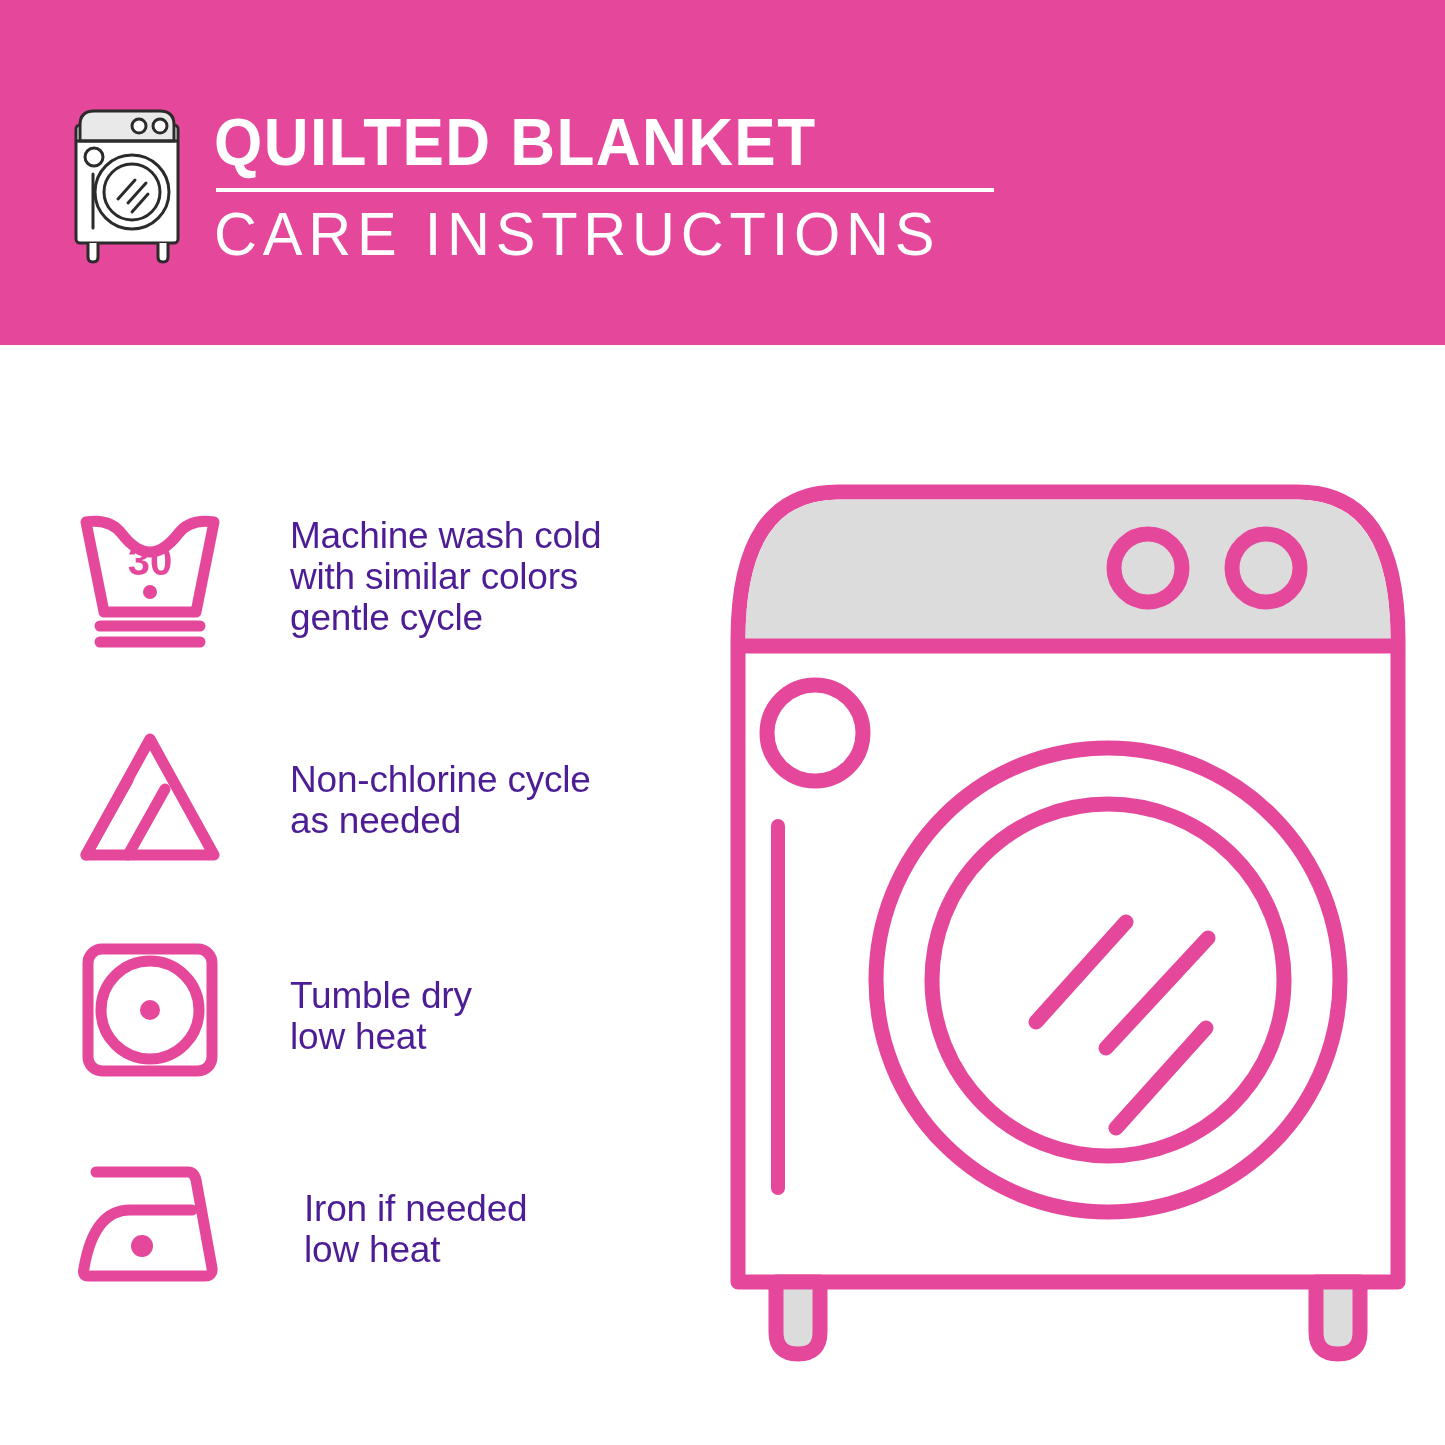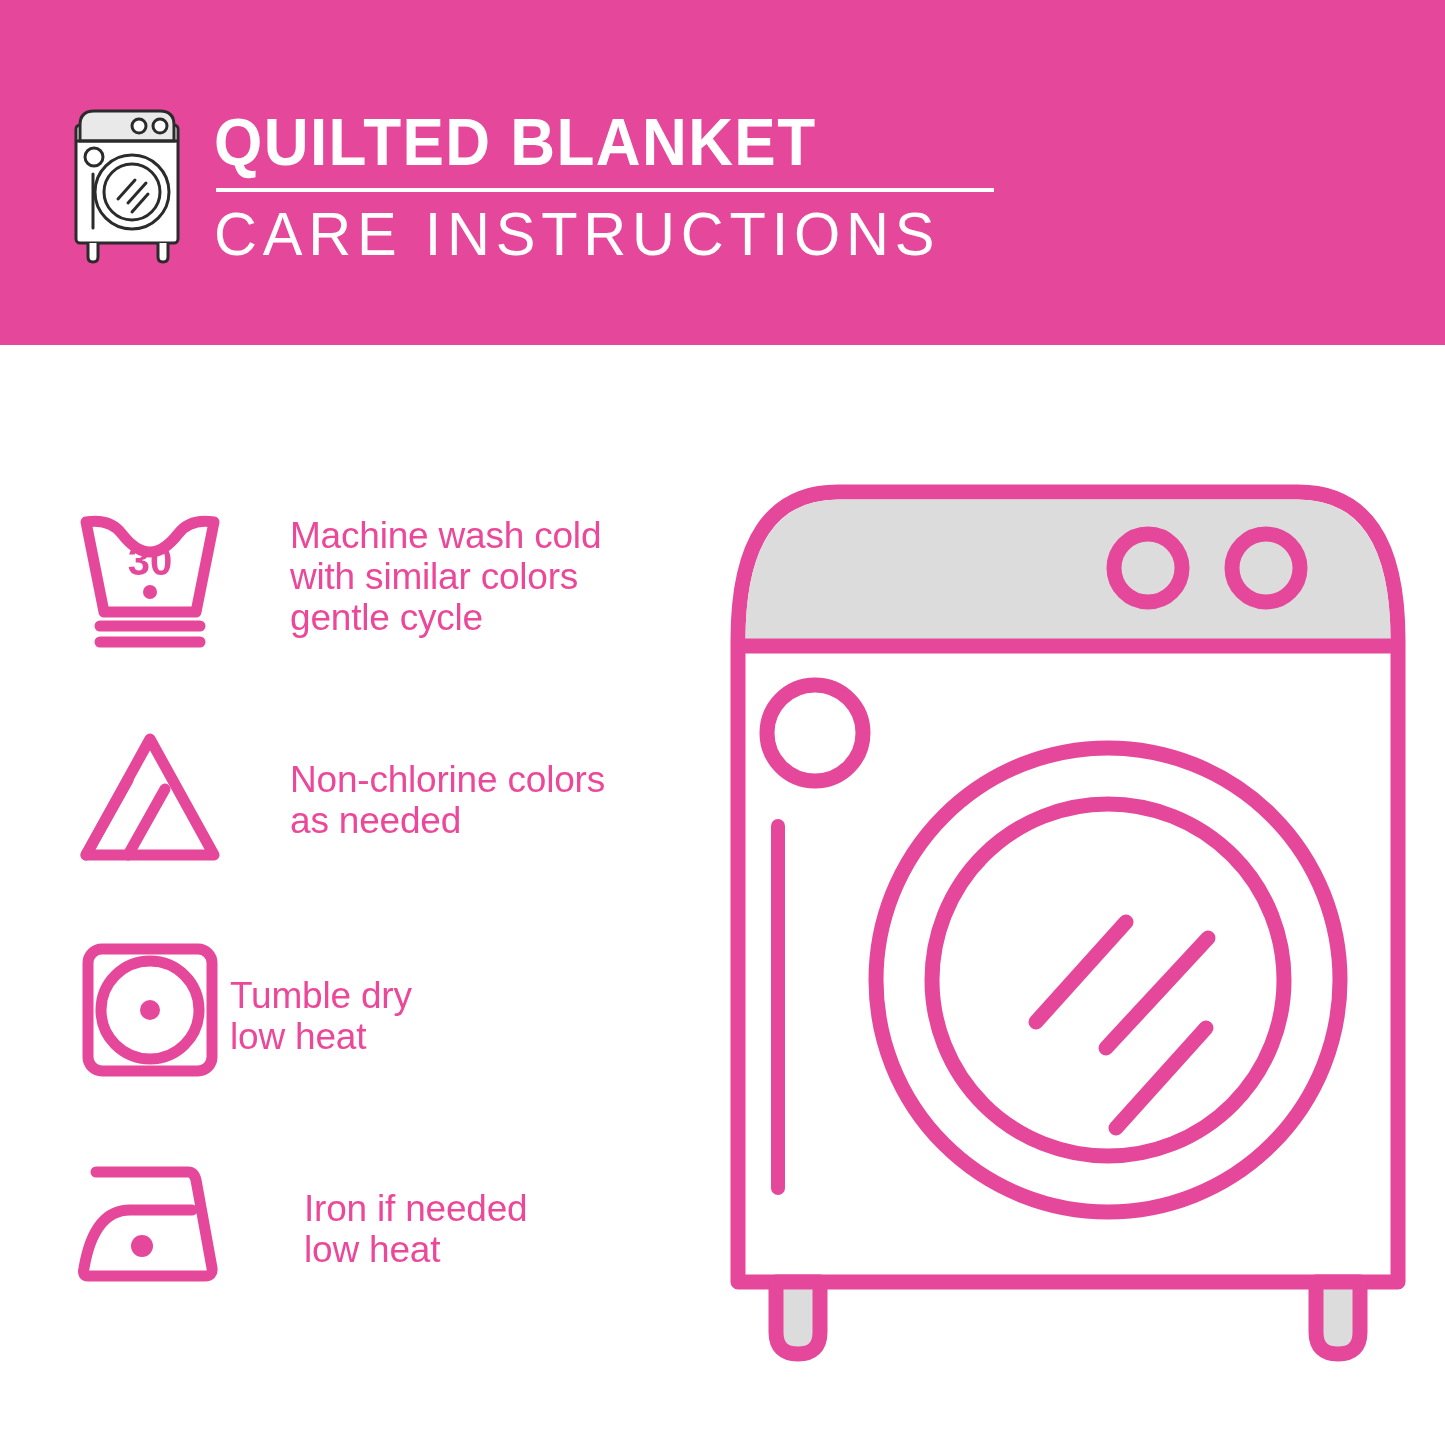--- a/index.html
+++ b/index.html
@@ -47,37 +47,37 @@
     transform:scaleX(0.96);
     transform-origin:left center;
     white-space:nowrap;
   }
 
   
   .care-list{position:absolute;left:0;top:345px;width:700px;height:1100px;}
   .care-row{position:absolute;left:70px;display:flex;align-items:flex-start;}
   .care-row .sym{flex:0 0 auto;width:150px;}
   .care-row .txt{
-    color:#ec4899;
+    color:#4c1d95;
     font-size:37px;
     line-height:41px;
     font-weight:500;
     letter-spacing:-0.2px;
     white-space:pre-line;
     font-family:"Liberation Sans", sans-serif;
   }
   #row-wash{top:155px;justify-content:center;}
   #row-wash .sym{width:160px;height:150px;}
   #row-wash .txt{margin-left:60px;margin-top:15px;}
   #row-bleach{top:380px;}
   #row-bleach .sym{width:160px;height:140px;}
   #row-bleach .txt{margin-left:60px;margin-top:34px;}
   #row-dry{top:592px;}
   #row-dry .sym{width:160px;height:145px;}
-  #row-dry .txt{margin-top:38px;}
+  #row-dry .txt{margin-left:60px;margin-top:38px;}
   #row-iron{top:805px;gap:14px;}
   #row-iron .sym{width:160px;height:140px;}
   #row-iron .txt{margin-left:60px;margin-top:38px;}
 
   
   .washer{position:absolute;left:718px;top:470px;width:700px;height:900px;}
   svg{display:block;}
 </style>
 </head>
 <body>
@@ -143,21 +143,21 @@
     </div>
 
     <div class="care-row" id="row-bleach">
       <div class="sym">
         <svg viewBox="0 0 160 145" width="160" height="145">
           <path d="M80 14 L144 130 L16 130 Z" fill="none" stroke="#e5479b" stroke-width="11" stroke-linejoin="round"></path>
           <line x1="58" y1="55" x2="16" y2="130" stroke="#e5479b" stroke-width="11" stroke-linecap="round"></line>
           <line x1="95" y1="64" x2="58" y2="130" stroke="#e5479b" stroke-width="11" stroke-linecap="round"></line>
         </svg>
       </div>
-      <div class="txt">Non-chlorine colors
+      <div class="txt">Non-chlorine cycle
 as needed</div>
     </div>
 
     <div class="care-row" id="row-dry">
       <div class="sym">
         <svg viewBox="0 0 160 145" width="160" height="145">
           <rect x="18" y="12" width="124" height="122" rx="14" ry="14" fill="none" stroke="#e5479b" stroke-width="11"></rect>
           <circle cx="80" cy="73" r="49" fill="none" stroke="#e5479b" stroke-width="11"></circle>
           <circle cx="80" cy="73" r="10" fill="#e5479b"></circle>
         </svg>

